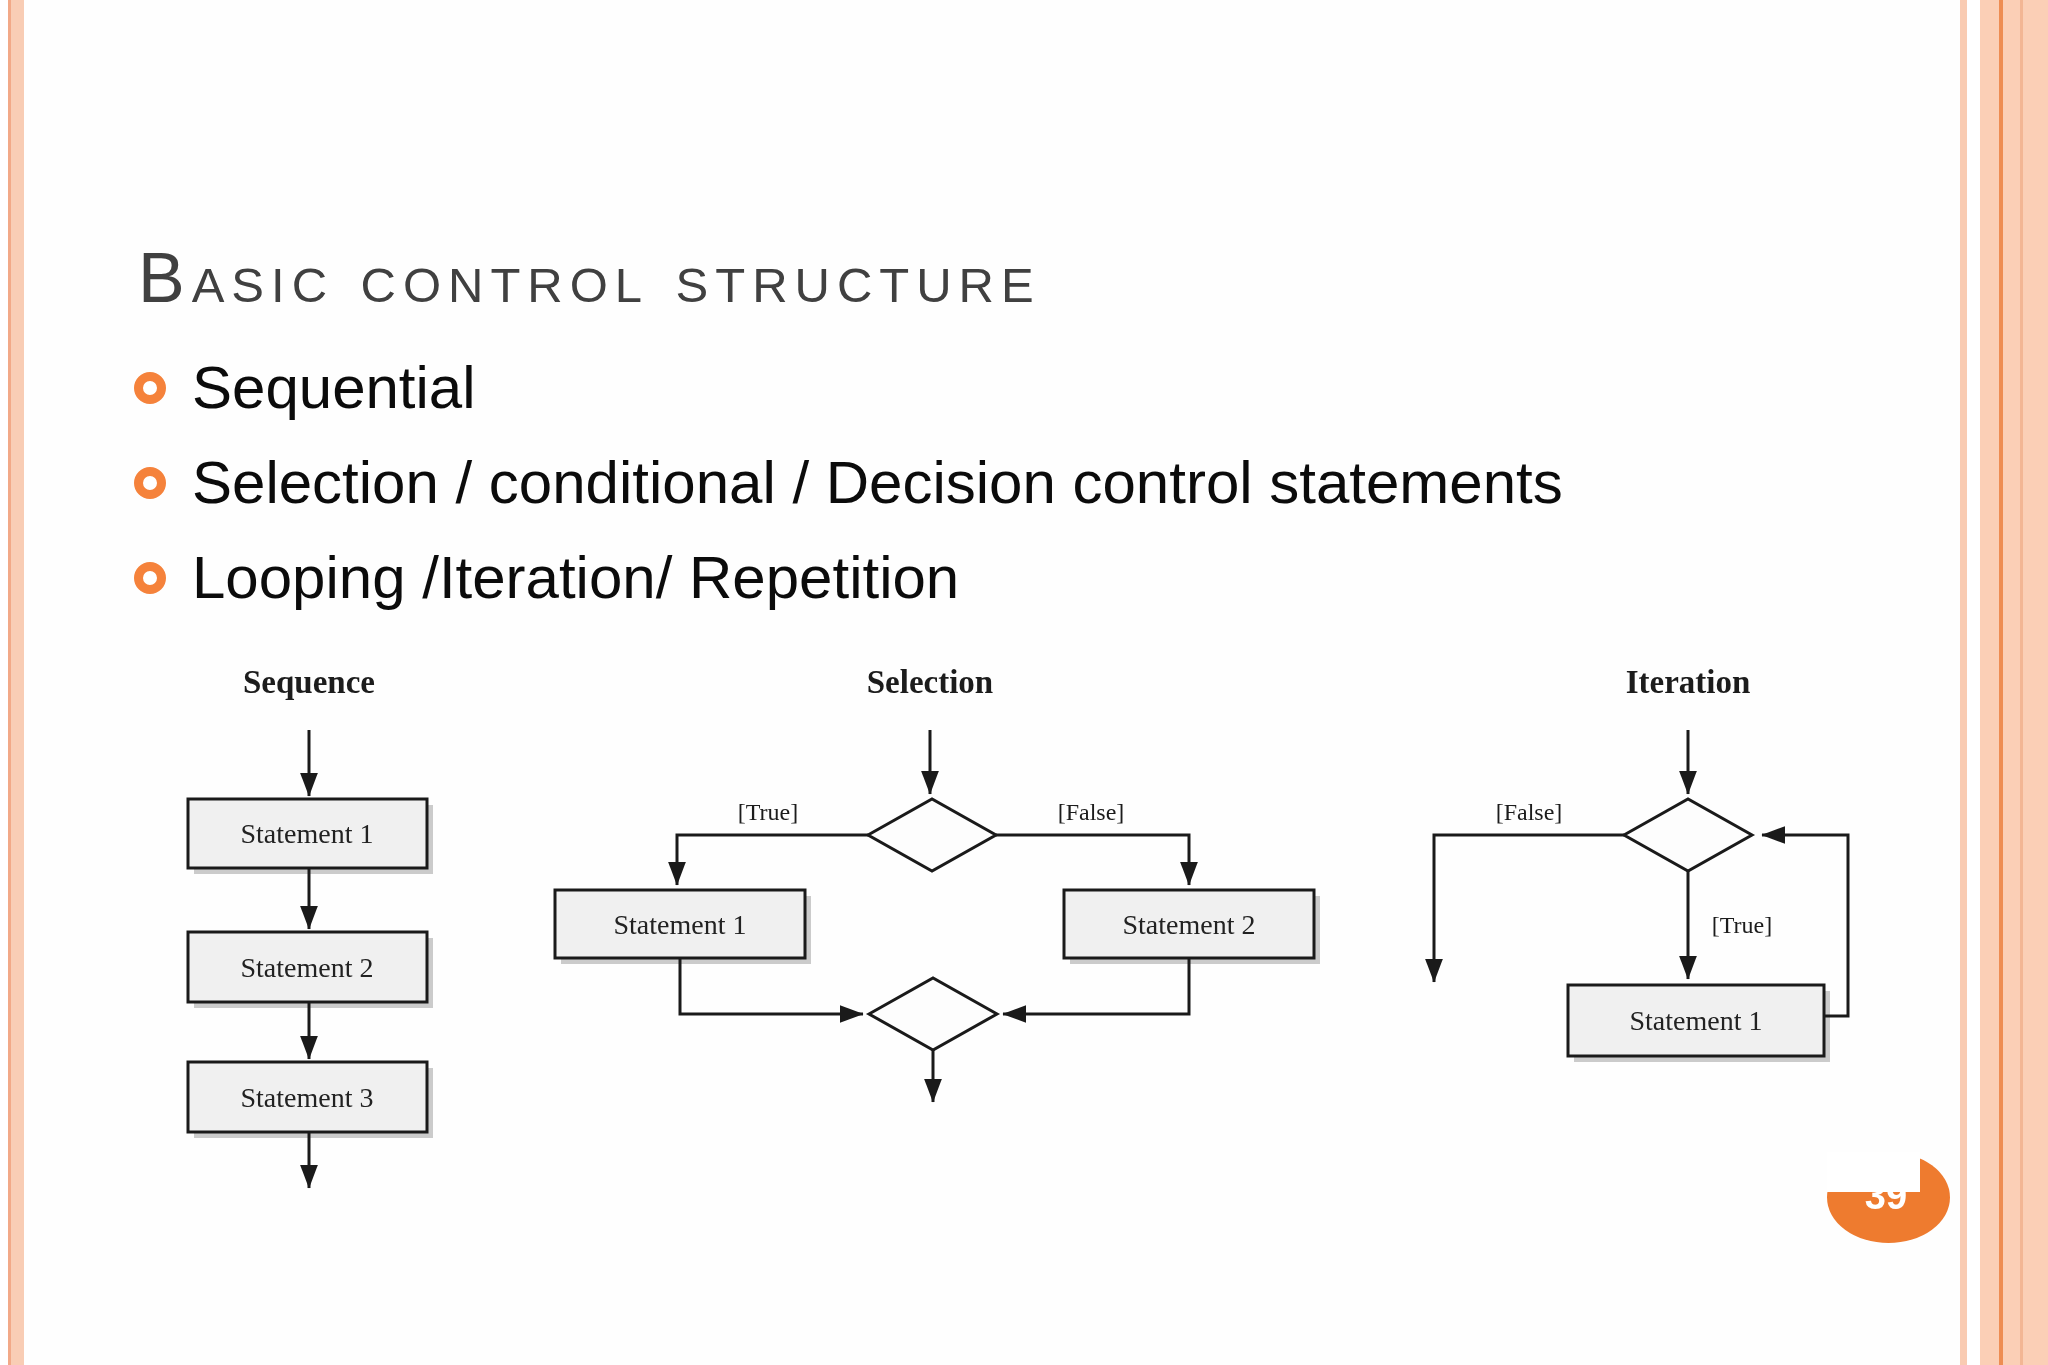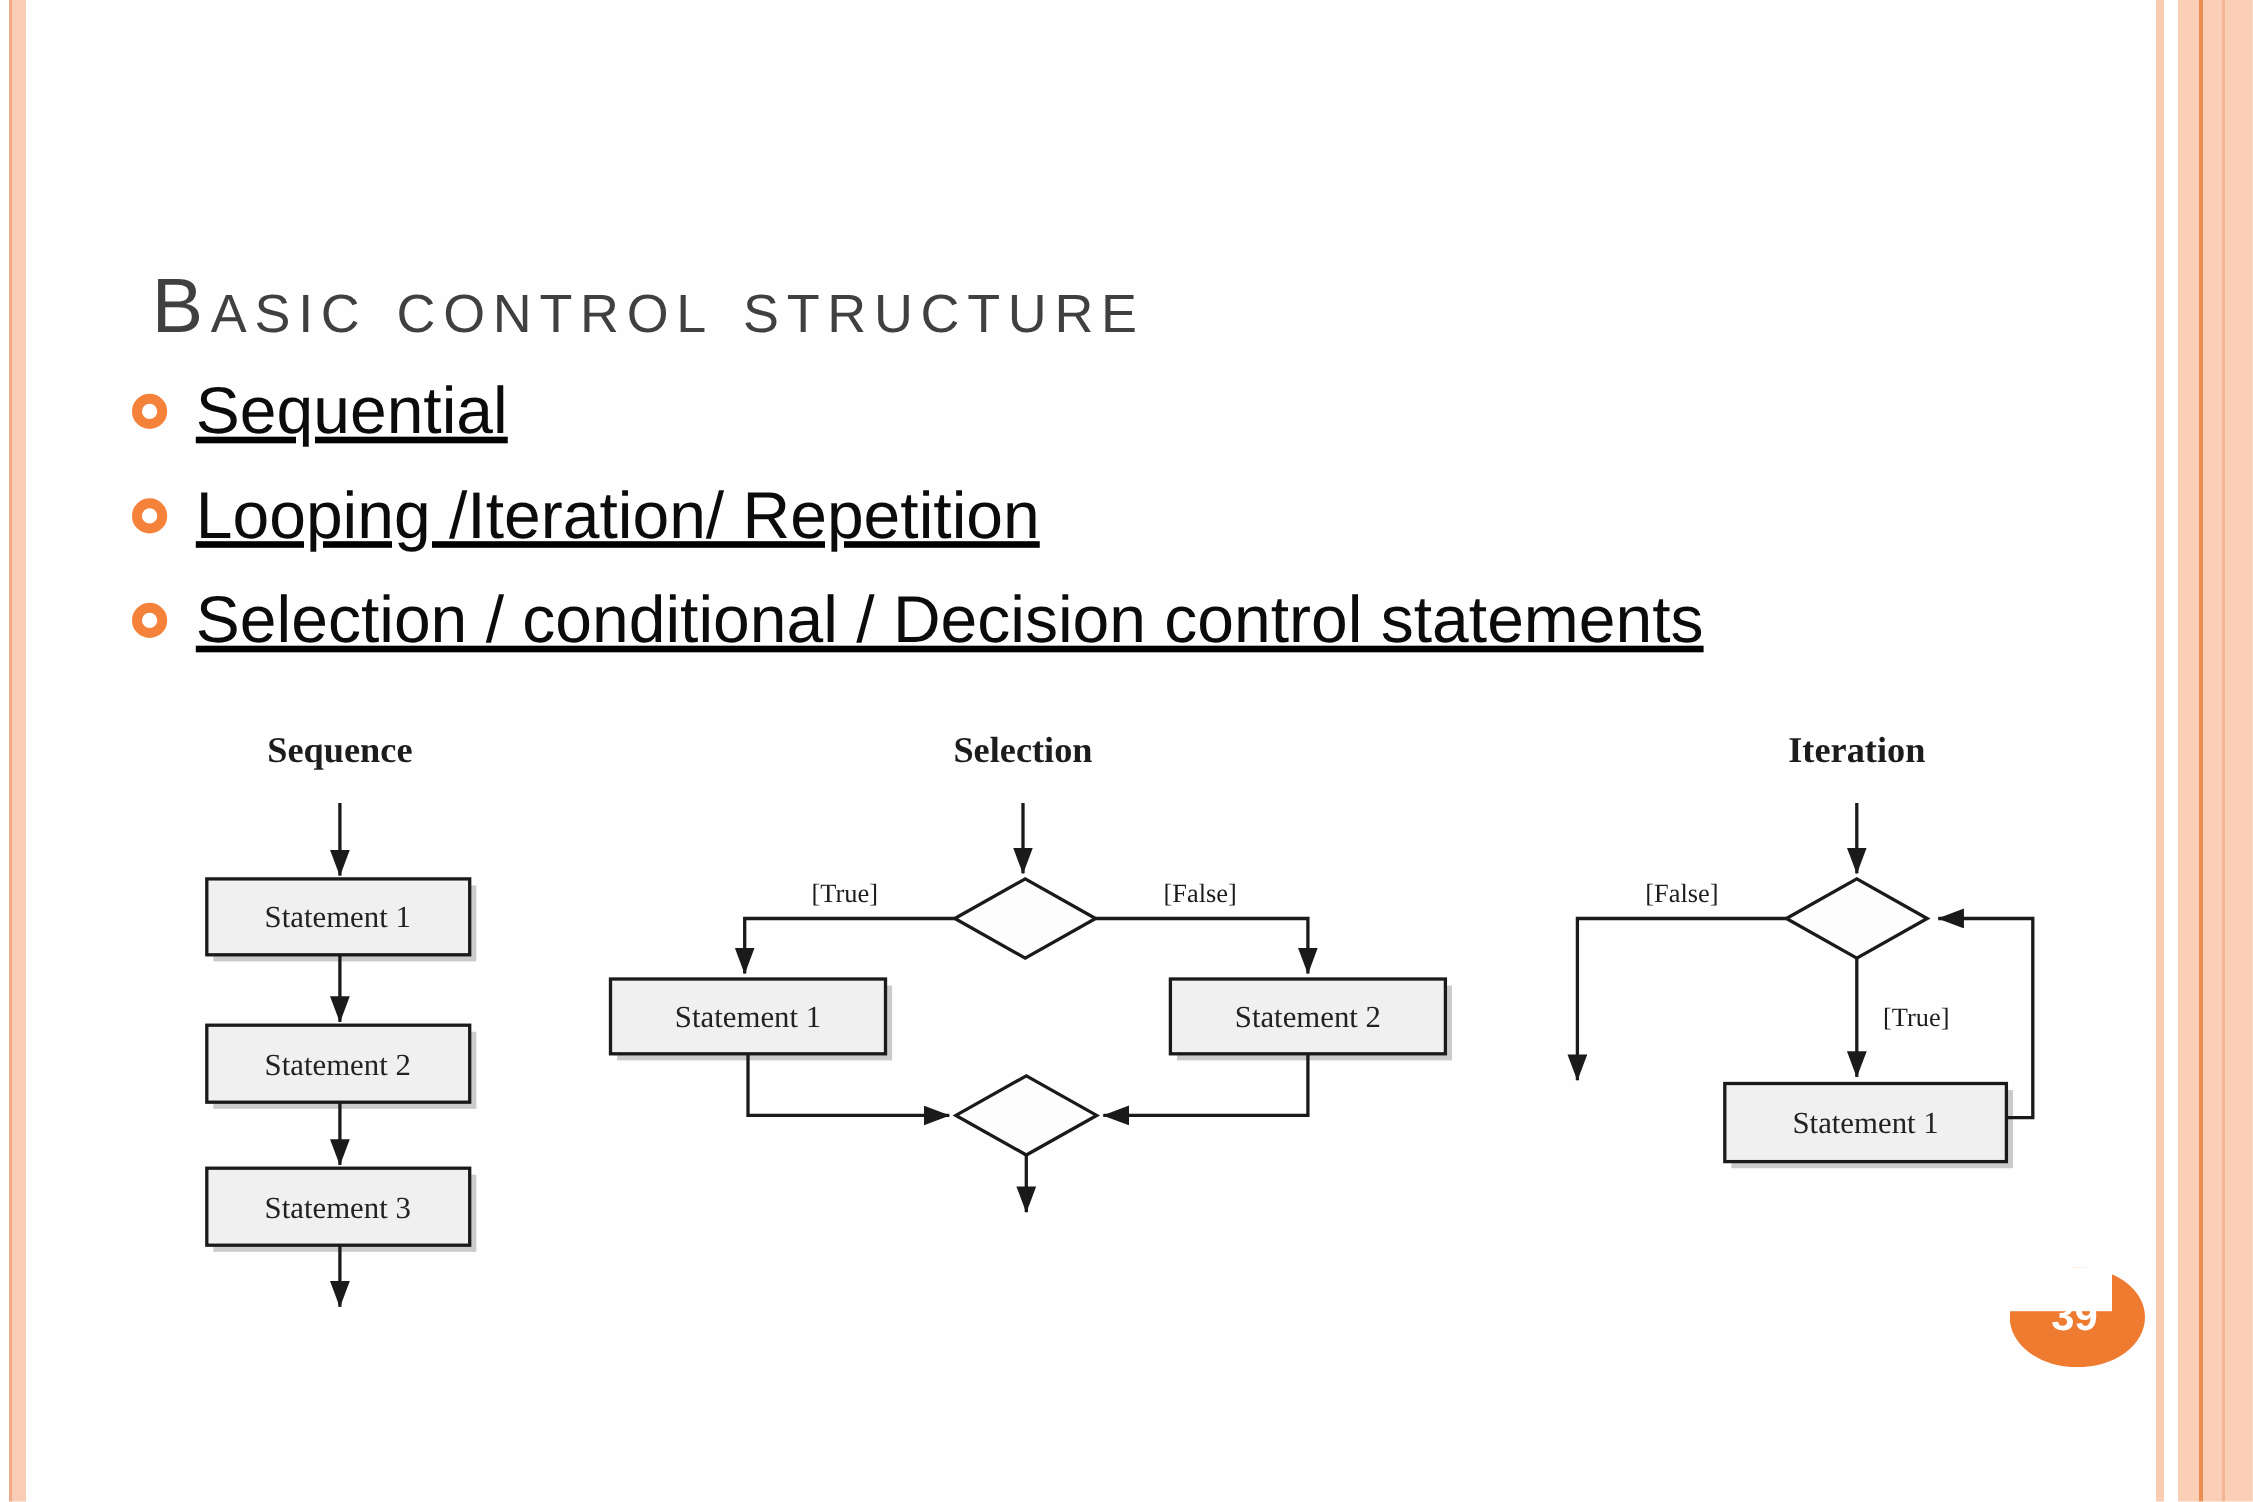--- a/index.html
+++ b/index.html
@@ -40,21 +40,21 @@
     font-variant:small-caps;
     letter-spacing:7px;
     color:#404040;
     white-space:nowrap;
     font-weight:400;
   }
 
   
   .bullets{
     position:absolute;left:120px;top:326px;
-    list-style:none;margin:0;padding:0;text-decoration:underline;
+    list-style:none;margin:14px;padding:0;
   }
   .bullets li{
     height:95px;display:flex;align-items:center;gap:26px;
     font-size:60px;color:#0b0b0b;white-space:nowrap;
   }
   .ring{
     width:14px;height:14px;border:9px solid #f5823b;
     border-radius:50%;flex-shrink:0;background:#fff;
   }
 
@@ -85,25 +85,25 @@
 
   <h1 class="title">Basic control structure</h1>
 
   <ul class="bullets">
     <li>
       <span class="ring"></span>
       <span>Sequential</span>
     </li>
     <li>
       <span class="ring"></span>
-      <span>Looping /Iteration/ Repetition</span>
+      <span>Selection / conditional / Decision control statements</span>
     </li>
     <li>
       <span class="ring"></span>
-      <span>Selection / conditional / Decision control statements</span>
+      <span>Looping /Iteration/ Repetition</span>
     </li>
   </ul>
 
   <svg class="diagram" width="1740" height="640" viewBox="0 0 1740 640">
     <defs>
       <marker id="ah" markerWidth="9" markerHeight="7" refX="7.8" refY="3" orient="auto" markerUnits="strokeWidth">
         <path d="M0,0 L8,3 L0,6 Z" fill="#1a1a1a"></path>
       </marker>
     </defs>
 

